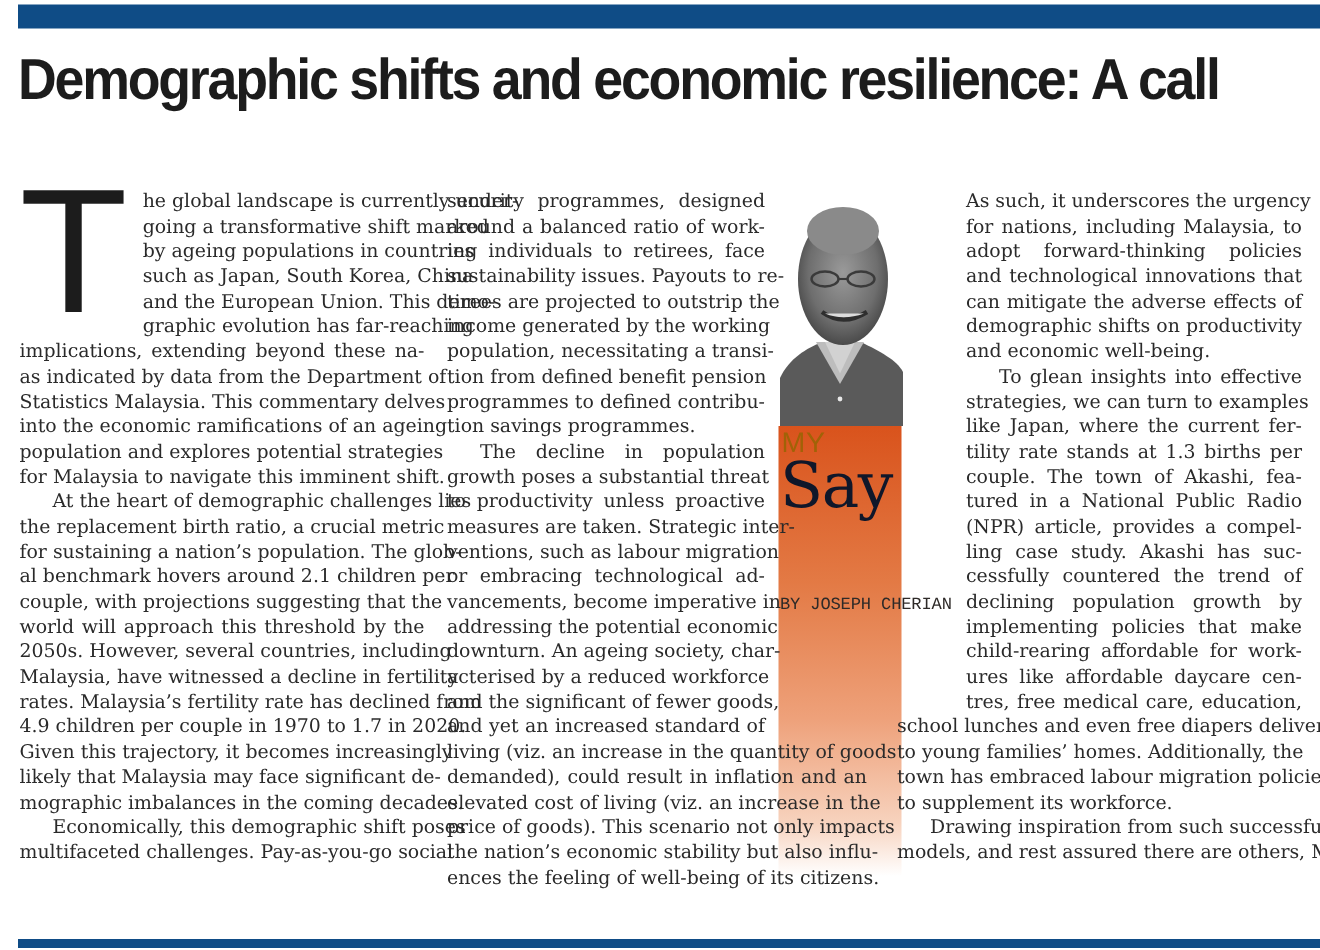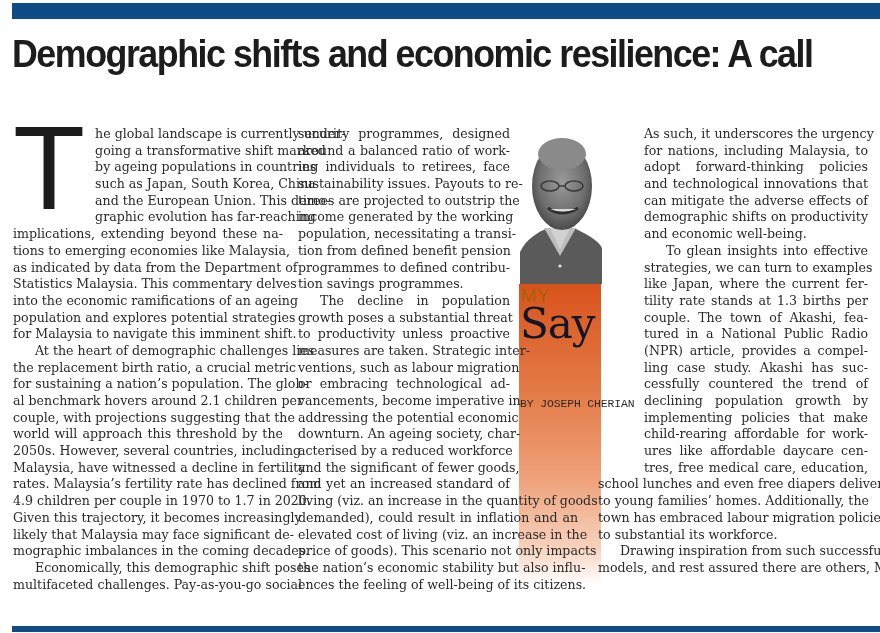--- a/index.html
+++ b/index.html
@@ -57,21 +57,20 @@
 
 <div class="col col1 col-lines">
   <span class="dropcap">T</span>
   <span class="line">he global landscape is currently under-</span>
   <span class="line">going a transformative shift marked</span>
   <span class="line">by ageing populations in countries</span>
   <span class="line">such as Japan, South Korea, China</span>
   <span class="line">and the European Union. This demo-</span>
   <span class="line">graphic evolution has far-reaching</span>
   <span class="line">implications, extending beyond these na-</span>
-  <span class="line">tions to emerging economies like Malaysia,</span>
   <span class="line">as indicated by data from the Department of</span>
   <span class="line">Statistics Malaysia. This commentary delves</span>
   <span class="line">into the economic ramifications of an ageing</span>
   <span class="line">population and explores potential strategies</span>
   <span class="line last">for Malaysia to navigate this imminent shift.</span>
   <span class="line" style="padding-left:22px;box-sizing:border-box">At the heart of demographic challenges lies</span>
   <span class="line">the replacement birth ratio, a crucial metric</span>
   <span class="line">for sustaining a nation’s population. The glob-</span>
   <span class="line">al benchmark hovers around 2.1 children per</span>
   <span class="line">couple, with projections suggesting that the</span>
@@ -140,18 +139,18 @@
     <span class="line">cessfully countered the trend of</span>
     <span class="line">declining population growth by</span>
     <span class="line">implementing policies that make</span>
     <span class="line">child-rearing affordable for work-</span>
     <span class="line">ures like affordable daycare cen-</span>
     <span class="line">tres, free medical care, education,</span>
   </div>
   <span class="line">school lunches and even free diapers delivered</span>
   <span class="line">to young families’ homes. Additionally, the</span>
   <span class="line">town has embraced labour migration policies</span>
-  <span class="line last">to substantial its workforce.</span>
+  <span class="line last">to supplement its workforce.</span>
   <span class="line" style="padding-left:22px;box-sizing:border-box">Drawing inspiration from such successful</span>
   <span class="line">models, and rest assured there are others, Ma-</span>
 </div>
 
 <div class="bottom-bar"></div>
 
 </body></html>

